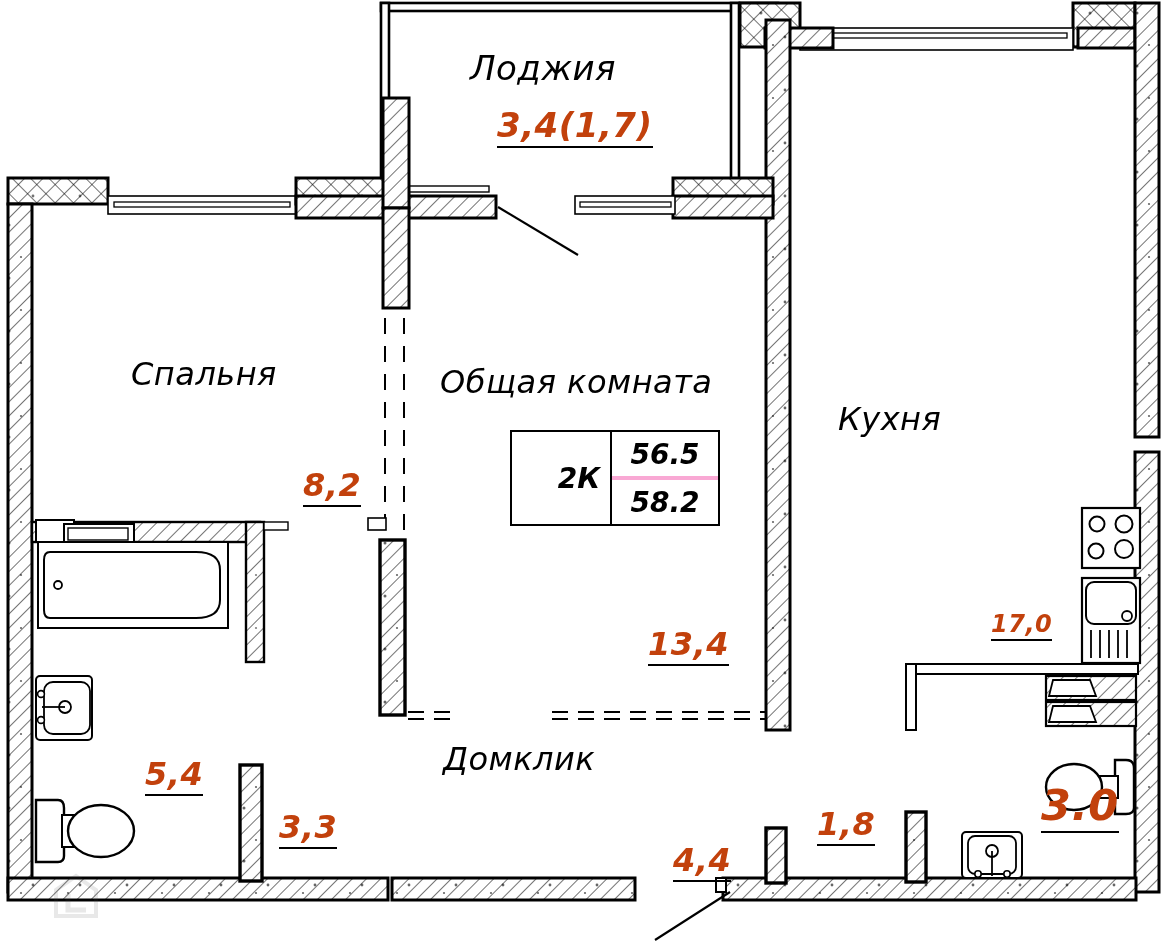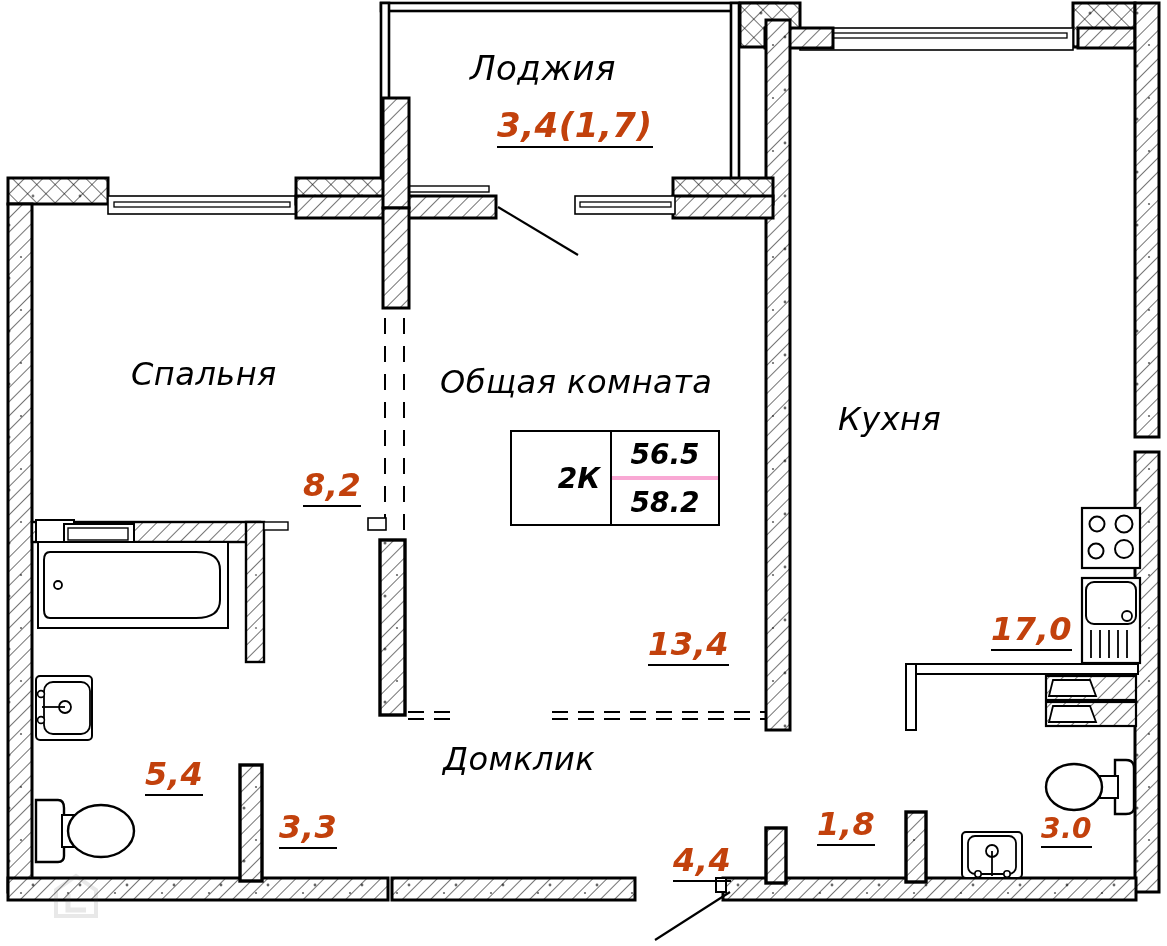--- a/index.html
+++ b/index.html
@@ -349,29 +349,29 @@
     <div class="room-name" style="left:470px; top:48px; font-size:34px;">Лоджия</div>
     <div class="area-num" style="left:497px; top:105px; font-size:34px;">3,4(1,7)</div>
 
     <div class="room-name" style="left:131px; top:355px; font-size:32px;">Спальня</div>
     <div class="area-num" style="left:303px; top:466px; font-size:32px;">8,2</div>
 
     <div class="room-name" style="left:440px; top:363px; font-size:32px;">Общая комната</div>
     <div class="area-num" style="left:648px; top:625px; font-size:32px;">13,4</div>
 
     <div class="room-name" style="left:838px; top:400px; font-size:32px;">Кухня</div>
-    <div class="area-num" style="left:991px; top:610px; font-size:32px;">17,0</div>
+    <div class="area-num" style="left:991px; top:610px; font-size:24px;">17,0</div>
 
     <div class="room-name" style="left:443px; top:740px; font-size:32px;">Домклик</div>
     <div class="area-num" style="left:673px; top:841px; font-size:32px;">4,4</div>
 
     <div class="area-num" style="left:145px; top:755px; font-size:32px;">5,4</div>
     <div class="area-num" style="left:279px; top:808px; font-size:32px;">3,3</div>
     <div class="area-num" style="left:817px; top:805px; font-size:32px;">1,8</div>
-    <div class="area-num" style="left:1041px; top:812px; font-size:28px;text-align:center;">3.0</div>
+    <div class="area-num" style="left:1041px; top:780px; font-size:43px;text-align:center;">3.0</div>
 
   </div>
 
   <div class="spec-table" style="left:510px; top:430px;">
     <div class="spec-left">2К</div>
     <div class="spec-right">
       <div class="spec-cell">56.5</div>
       <div class="spec-cell">58.2</div>
     </div>
   </div>

